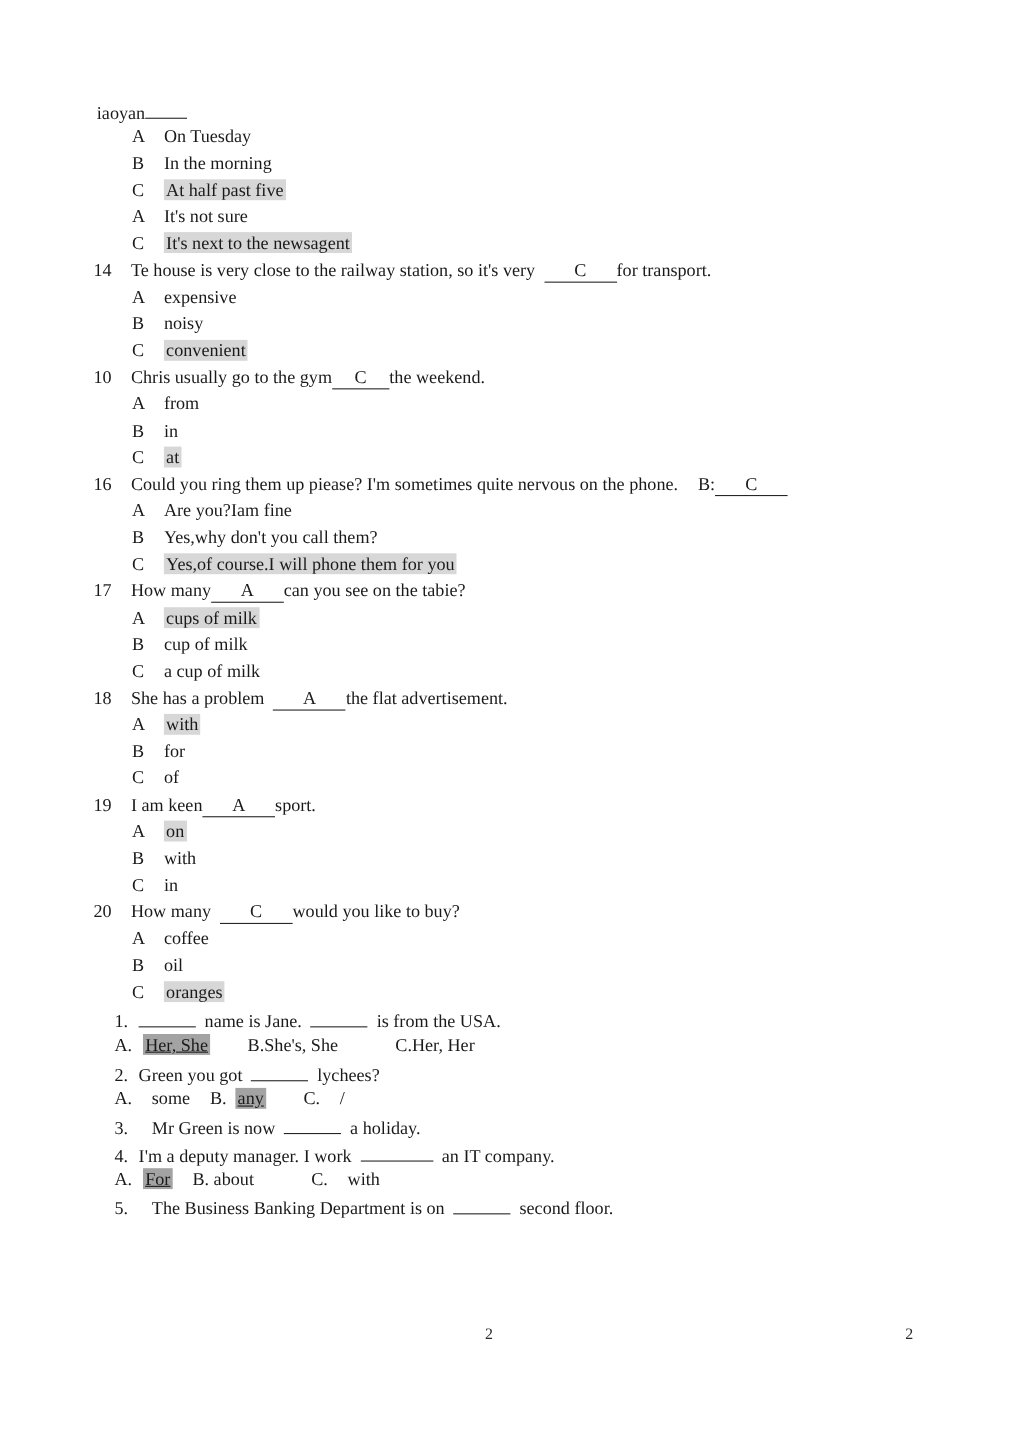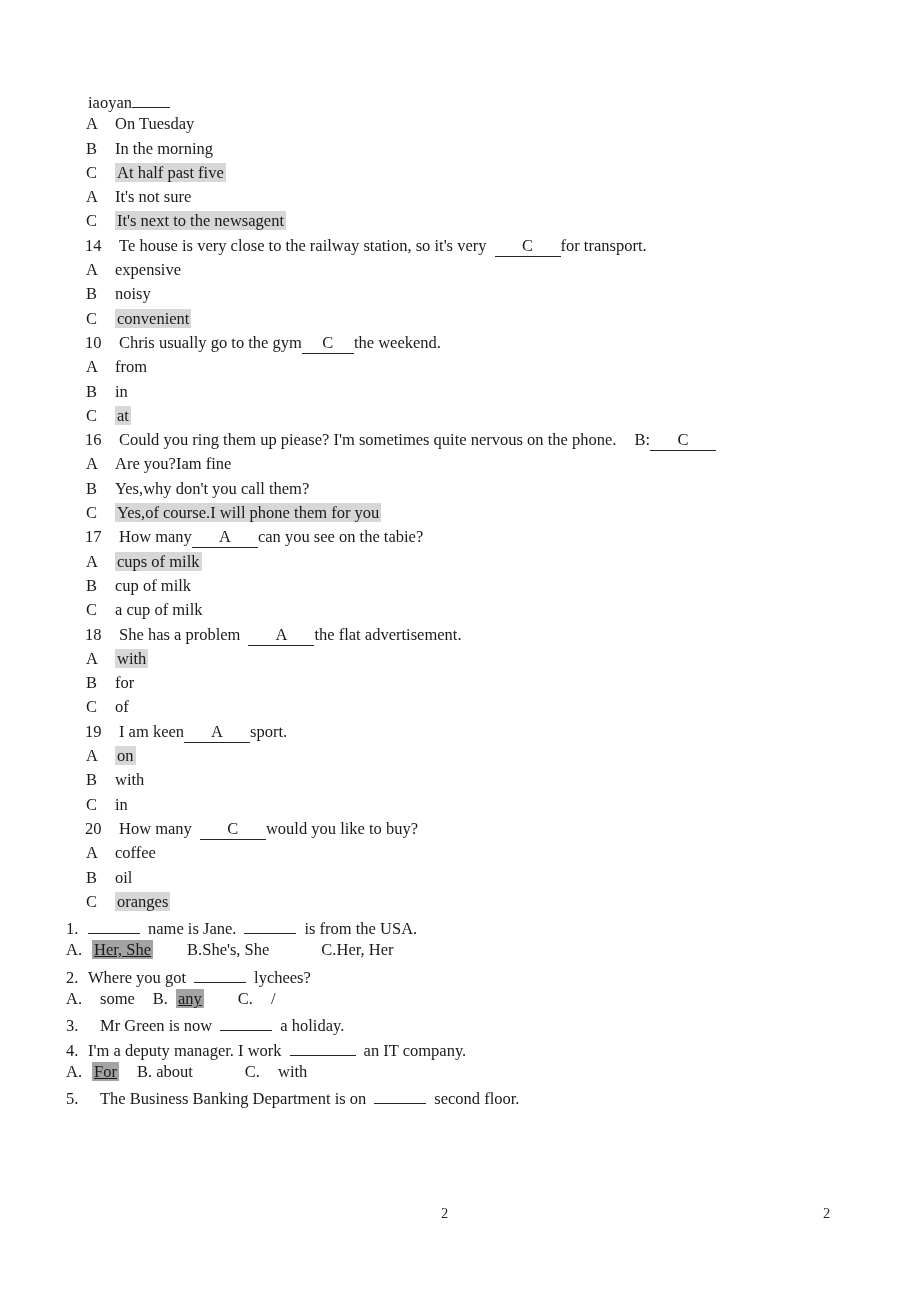--- a/index.html
+++ b/index.html
@@ -32,22 +32,22 @@
     font-size: 16.5px;
     line-height: 24.3px;
     height: 24.3px;
     white-space: nowrap;
     color: #1a1a1a;
   }
 
   
   .lvl-head   { padding-left: 88px; }   
   .lvl-q      { padding-left: 85px; }   
-  .lvl-opt    { padding-left: 86px; }  
-  .lvl-flat   { padding-left: 66px; }   
+  .lvl-opt    { padding-left: 120px; }  
+  .lvl-flat   { padding-left: 104px; }   
 
   
   .qnum {
     display: inline-block;
     width: 34px;
     text-align: left;
   }
   .qnum.narrow { width: 22px; }
   .qnum.narrow2 { width: 26px; }
 
@@ -233,21 +233,21 @@
     </div>
 
     <div class="line lvl-flat">
       <span class="qnum narrow">1.</span><span class="blank b-md"></span><span class="sp-s"></span><span>name is Jane.</span><span class="sp-s"></span><span class="blank b-md"></span><span class="sp-s"></span><span>is from the USA.</span>
     </div>
     <div class="line lvl-flat optrow">
       <span class="optltr">A.</span><span class="hl-u">Her, She</span><span class="sp-l"></span><span>B.She's, She</span><span class="sp-xl"></span><span>C.Her, Her</span>
     </div>
 
     <div class="line lvl-flat">
-      <span class="qnum narrow">2.</span><span>Where you got</span><span class="sp-s"></span><span class="blank b-md"></span><span class="sp-s"></span><span>lychees?</span>
+      <span class="qnum narrow">2.</span><span>Green you got</span><span class="sp-s"></span><span class="blank b-md"></span><span class="sp-s"></span><span>lychees?</span>
     </div>
     <div class="line lvl-flat optrow">
       <span class="optltr">A.</span><span class="sp-s"></span><span>some</span><span class="sp-m"></span><span>B.</span><span class="sp-s"></span><span class="hl-u">any</span><span class="sp-l"></span><span>C.</span><span class="sp-m"></span><span>/</span>
     </div>
 
     <div class="line lvl-flat">
       <span class="qnum narrow2">3.</span><span class="sp-s"></span><span>Mr Green is now</span><span class="sp-s"></span><span class="blank b-md"></span><span class="sp-s"></span><span>a holiday.</span>
     </div>
 
     <div class="line lvl-flat">

